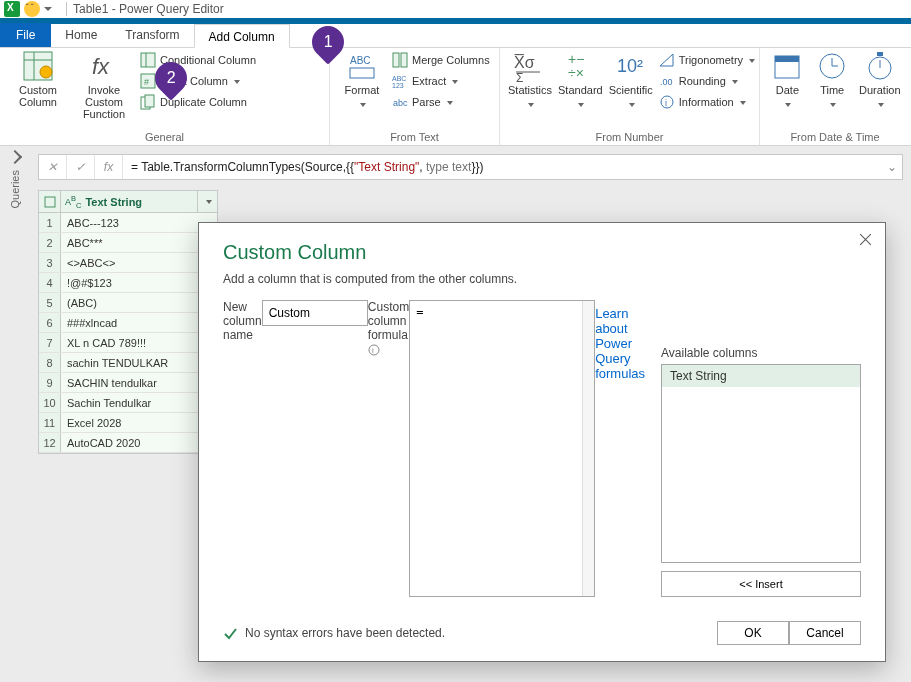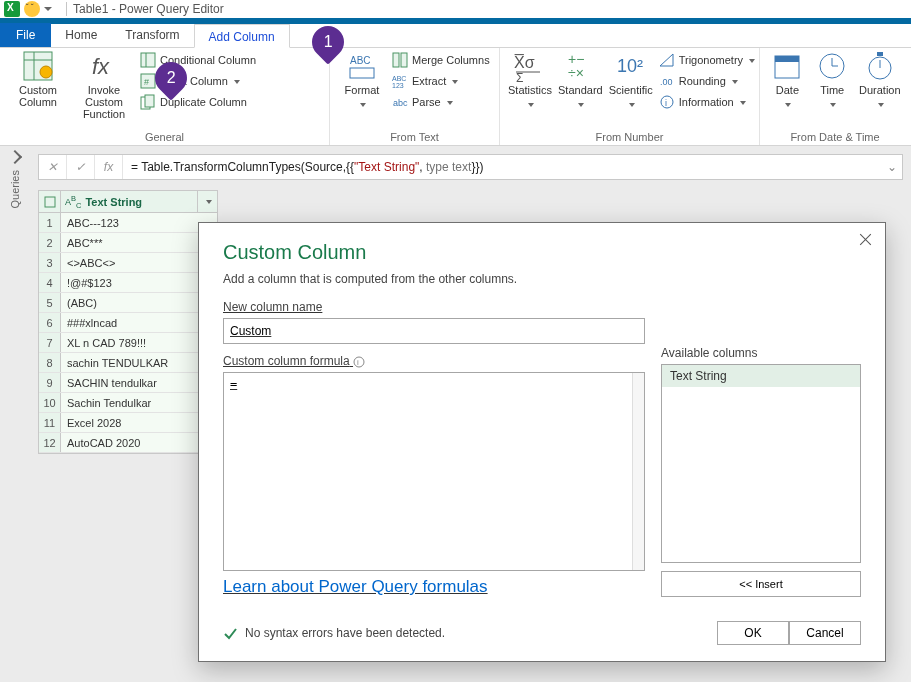--- a/index.html
+++ b/index.html
@@ -14,21 +14,21 @@
   .smiley:after{content:"˘ ˘";font-size:8px;position:absolute;left:2px;top:1px;}
   .qat-dd{width:10px;height:10px;margin-right:6px;position:relative;}
   .qat-dd:before{content:"";position:absolute;left:0;top:3px;border-left:4px solid transparent;border-right:4px solid transparent;border-top:4px solid #666;}
   .divider{width:1px;height:14px;background:#c6c6c6;margin:0 6px;}
   .titlebar .title{font-size:12px;color:#555;}
   
   
   .tabs{height:24px;background:#fff;display:flex;align-items:flex-end;border-bottom:1px solid #d4d4d4;}
   .file-tab{background:#0a66bd;color:#fff;height:24px;line-height:24px;padding:0 16px;}
   .tab{height:24px;line-height:24px;padding:0 14px;color:#444;cursor:pointer;}
-  .tab.active{border:1px solid #d4d4d4;border-bottom:1px solid #fff;background:#fff;color:#1d4ed8;margin-bottom:-1px;margin-top:16px;}
+  .tab.active{border:1px solid #d4d4d4;border-bottom:1px solid #fff;background:#fff;color:#000000;margin-bottom:-1px;margin-top:16px;}
   
   
   .ribbon{height:98px;background:#fff;border-bottom:1px solid #d4d4d4;display:flex;}
   .group{padding:2px 8px 0 8px;border-right:1px solid #e3e3e3;display:flex;flex-direction:column;height:100%;}
   .group-body{flex:1;display:flex;gap:6px;align-items:flex-start;}
   .group-label{font-size:11px;color:#666;text-align:center;padding-bottom:2px;}
   .big-btn{display:flex;flex-direction:column;align-items:center;width:60px;text-align:center;font-size:11px;line-height:12px;gap:2px;cursor:pointer;}
   .big-btn .ico{width:32px;height:32px;}
   .mini-row{display:flex;align-items:center;gap:4px;font-size:11px;white-space:nowrap;height:20px;cursor:pointer;}
   .mini-col{display:flex;flex-direction:column;gap:1px;}
@@ -68,31 +68,31 @@
   .grid-row .cell{flex:1;padding:0 6px;font-size:11px;line-height:20px;background:#f4fbf4;white-space:nowrap;overflow:hidden;}
   
   
   .overlay-dialog{position:absolute;left:198px;top:222px;width:688px;height:440px;background:#fff;border:1px solid #707070;box-shadow:0 8px 24px rgba(0,0,0,.25);z-index:100;display:flex;flex-direction:column;padding:18px 24px 16px 24px;}
   .dlg-close{position:absolute;right:10px;top:8px;width:18px;height:18px;cursor:pointer;}
   .dlg-close:before,.dlg-close:after{content:"";position:absolute;left:8px;top:1px;width:1px;height:15px;background:#555;}
   .dlg-close:before{transform:rotate(45deg);} .dlg-close:after{transform:rotate(-45deg);}
   .dlg-title{font-size:20px;color:#1a7a4b;font-weight:400;}
   .dlg-sub{margin-top:8px;font-size:12px;color:#444;}
   .dlg-body{display:flex;gap:16px;margin-top:14px;flex:1;}
-  .dlg-left{flex:1;display:flex;flex-direction:column;text-decoration:underline;}
+  .dlg-left{flex:1;display:flex;}
   .dlg-right{width:200px;display:flex;flex-direction:column;}
   .lbl{font-size:12px;color:#444;margin-bottom:4px;}
   input.tbox{width:100%;height:26px;border:1px solid #a6a6a6;padding:0 6px;font-size:12px;}
   .formula-box{flex:1;border:1px solid #a6a6a6;display:flex;}
   .formula-box textarea{flex:1;border:none;resize:none;font-family:Consolas,monospace;font-size:12px;padding:4px 6px;outline:none;}
   .formula-box .scroll{width:12px;border-left:1px solid #dedede;background:#f6f6f6;}
   .avail-list{flex:1;border:1px solid #a6a6a6;}
   .avail-item{background:#e2efe6;padding:4px 8px;font-size:12px;}
   .insert-btn{height:26px;border:1px solid #a6a6a6;background:#fff;margin-top:8px;font-size:11px;cursor:pointer;}
-  .dlg-link{color:#0066cc;font-size:17px;margin-top:6px;cursor:pointer;}
+  .dlg-link{color:#0066cc;font-size:13px;margin-top:6px;cursor:pointer;}
   .dlg-footer{display:flex;align-items:center;margin-top:24px;}
   .syntax{display:flex;align-items:center;gap:8px;font-size:12px;color:#444;}
   .syntax .chk{width:14px;height:14px;}
   .dlg-btns{margin-left:auto;display:flex;}
   .dlg-btns button{width:72px;height:24px;border:1px solid #a6a6a6;background:#fff;font-size:12px;cursor:pointer;}
   
   
   svg{overflow:visible;}
 </style>
 </head>

